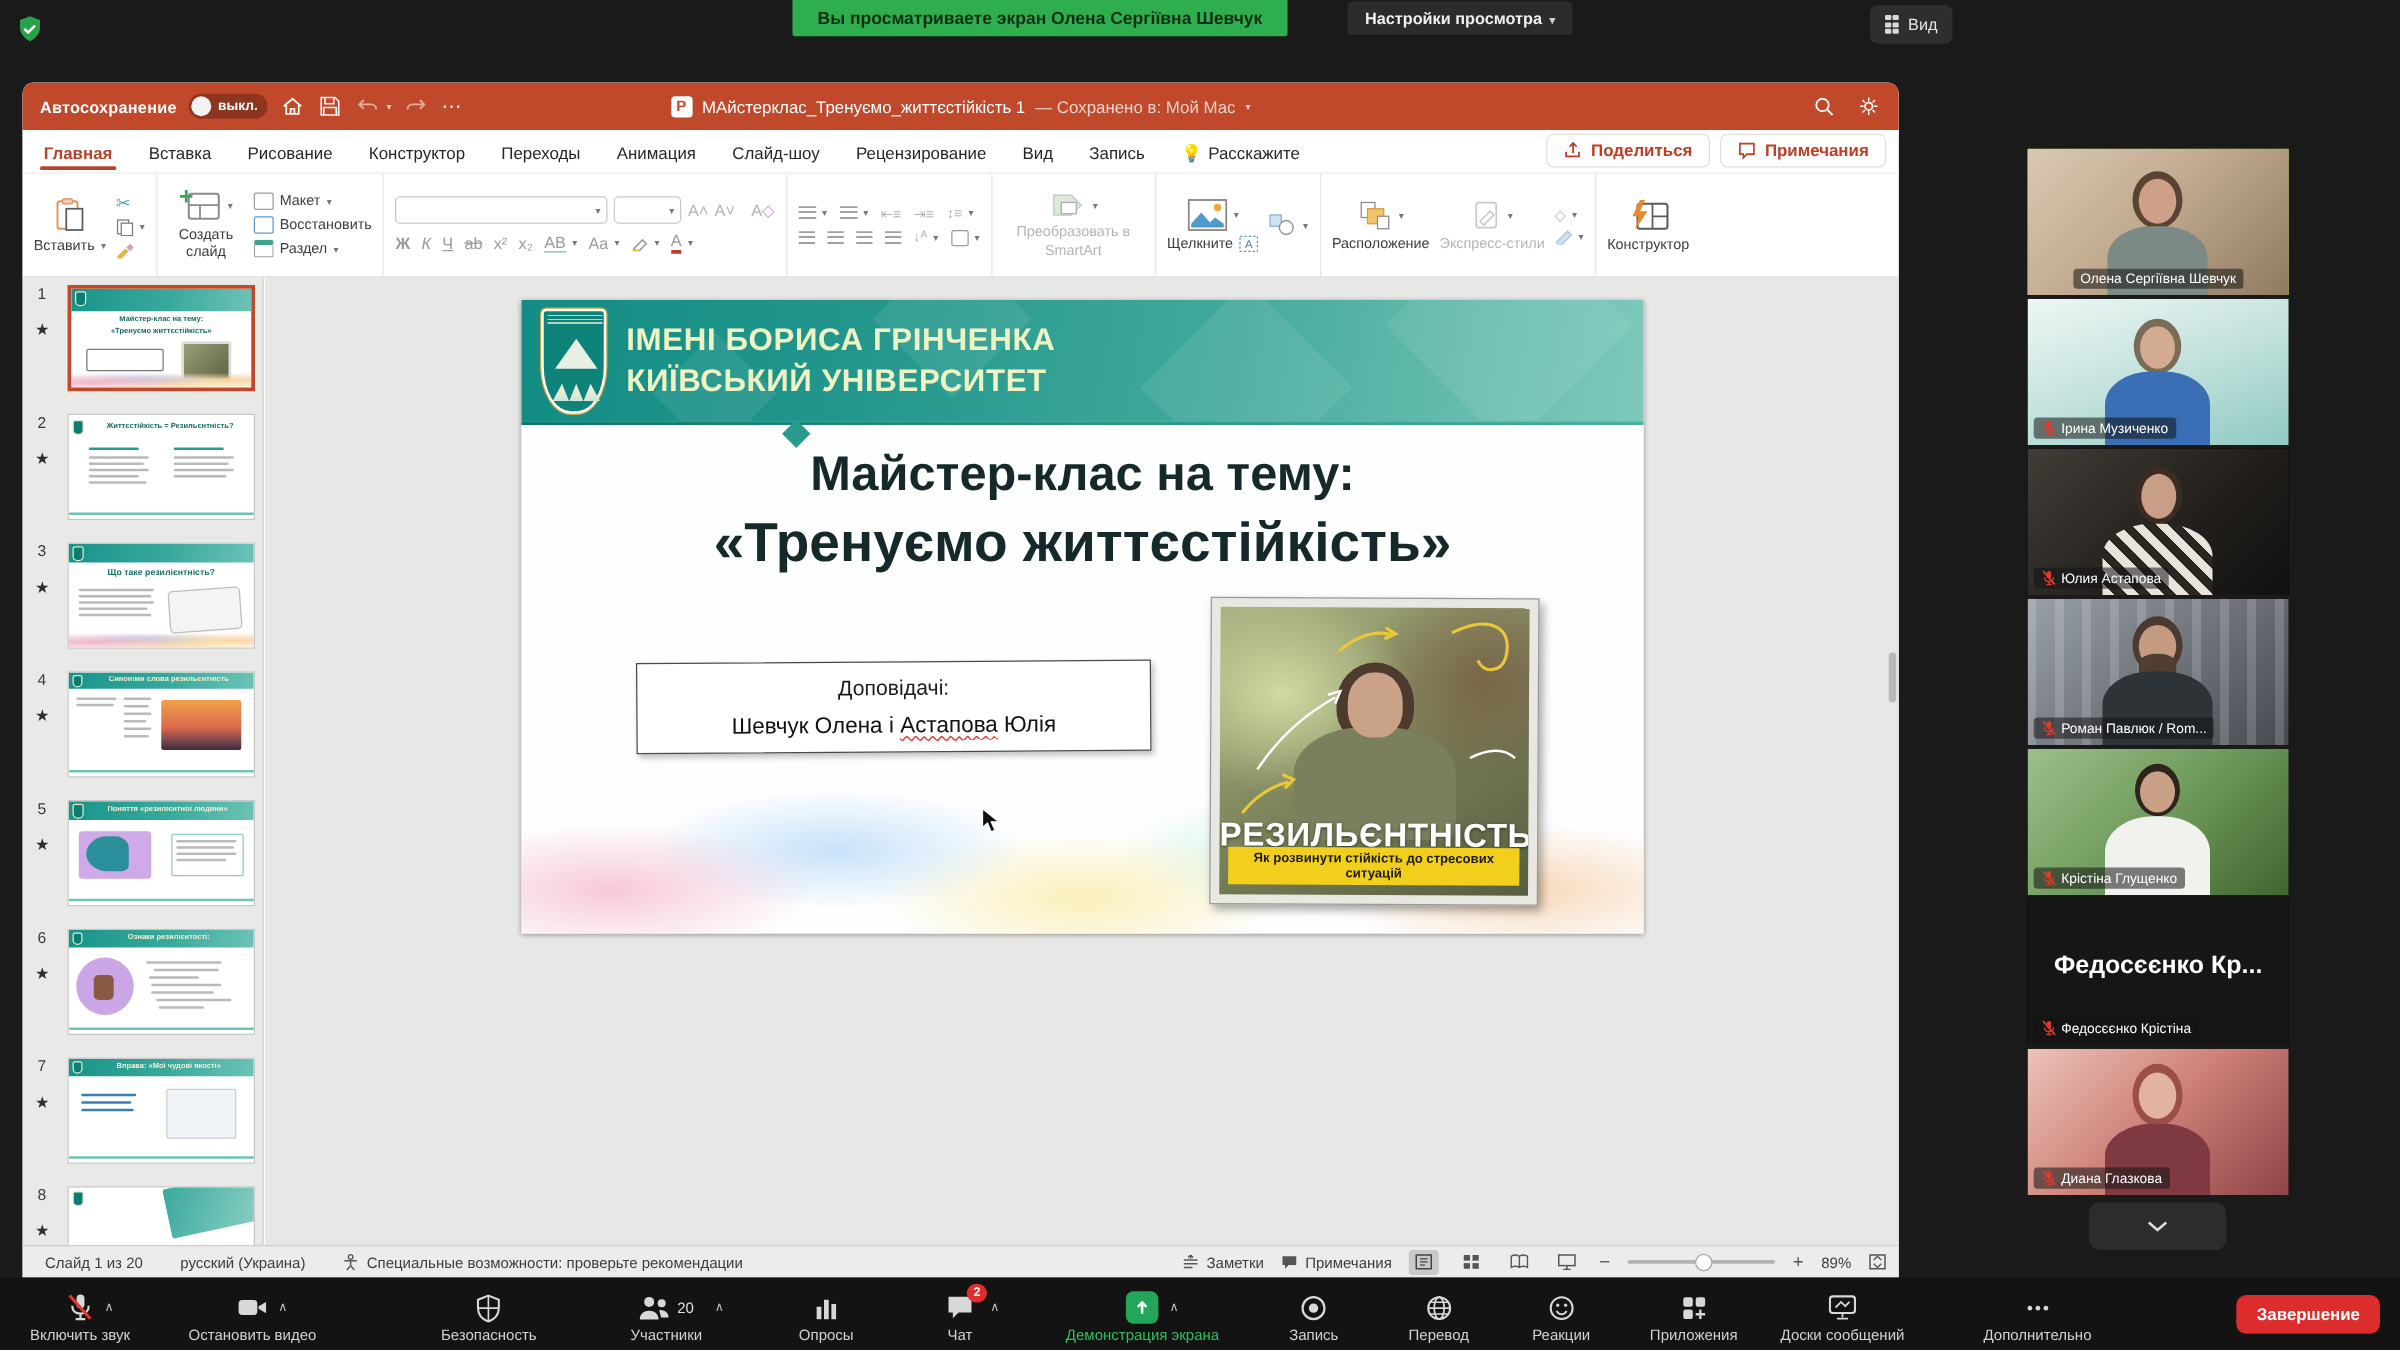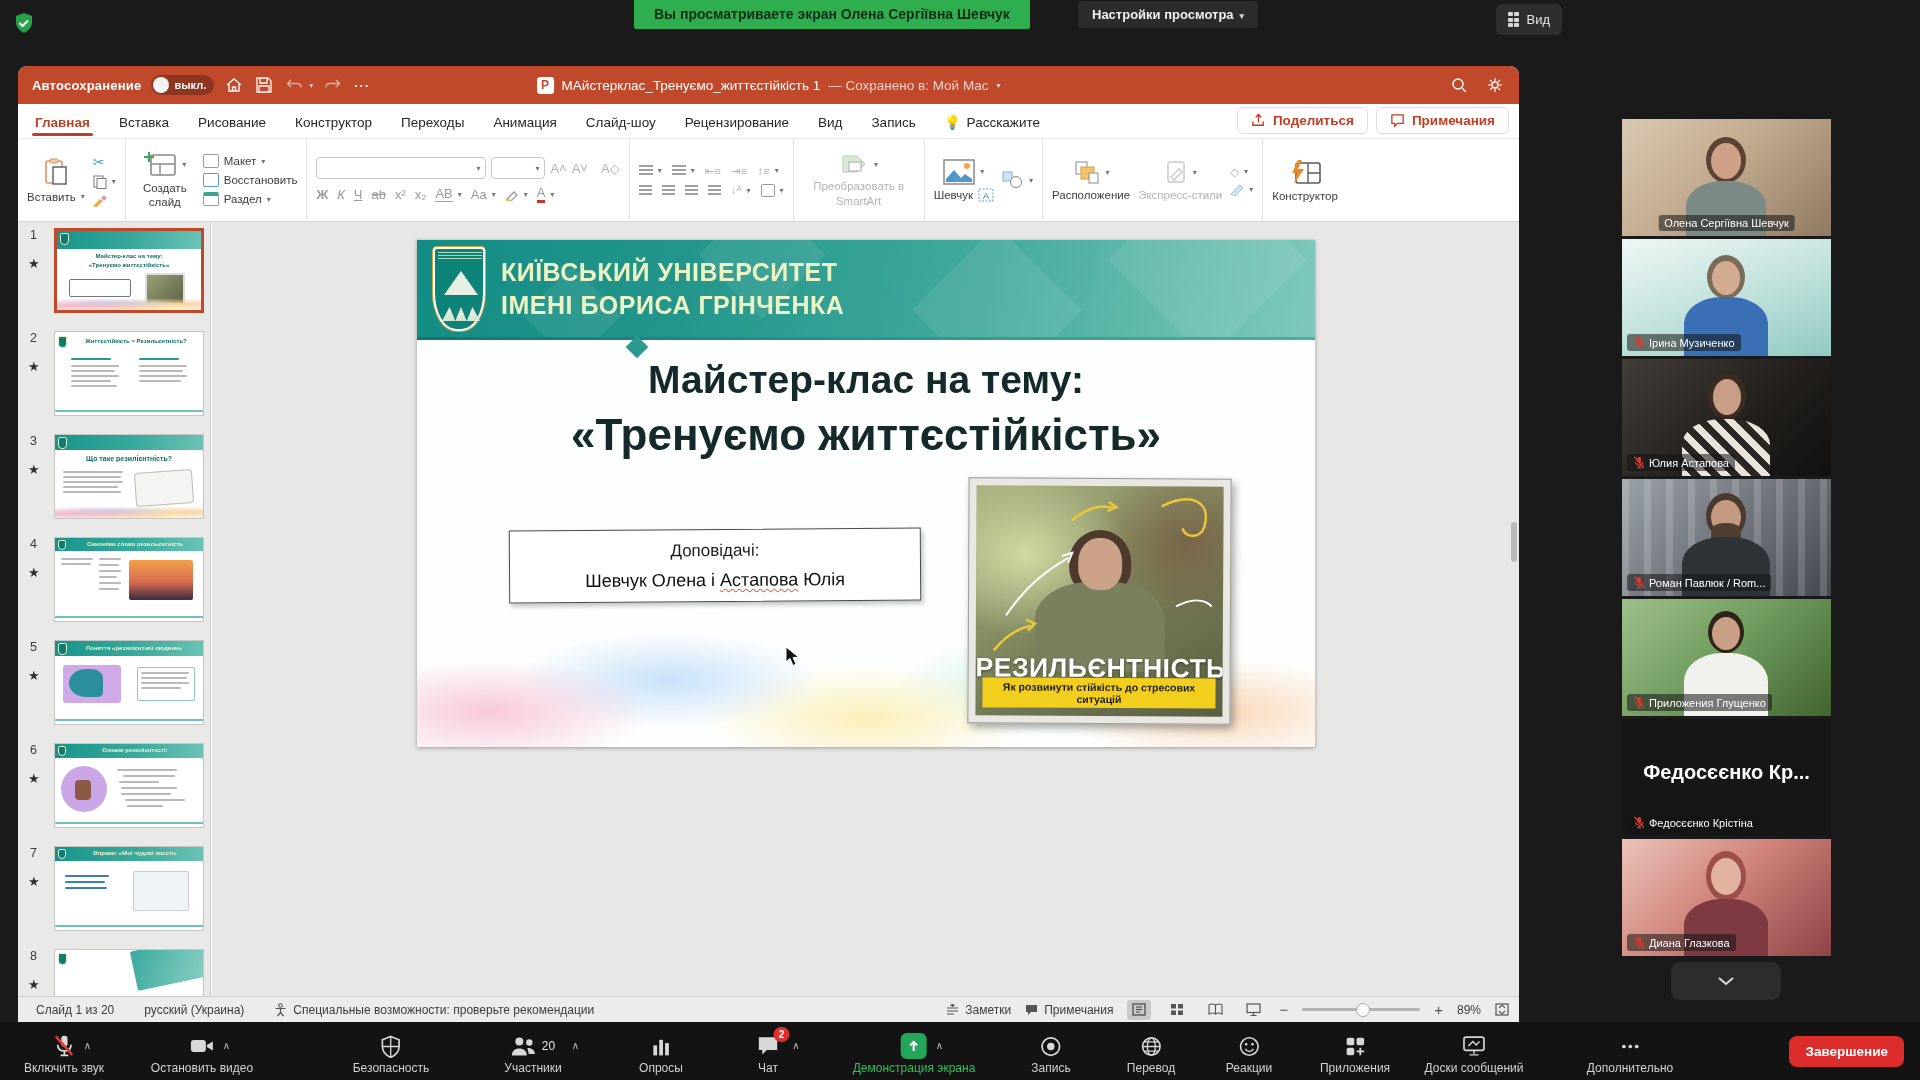--- a/index.html
+++ b/index.html
@@ -403,21 +403,21 @@
       <div class="bigbtn">
         <span class="minirow">
             <svg width="32" height="26" viewBox="0 0 32 26">
               <rect x="1" y="1" width="30" height="24" fill="#fff" stroke="#8a8a8a" stroke-width="1.5"></rect>
               <path d="M3 20l8-9 7 8 4-4 7 5v3H3z" fill="#4f98c9"></path>
               <circle cx="24" cy="7" r="3" fill="#f0a83c"></circle>
             </svg>
             <span class="car">▾</span>
           </span>
         <span class="minirow">
-            <span>Шевчук</span>
+            <span>Щелкните</span>
             <svg width="16" height="14" viewBox="0 0 16 14">
               <rect x="1" y="1" width="14" height="12" fill="none" stroke="#5a9ad0" stroke-dasharray="2 1.5"></rect>
               <text x="5" y="10.5" font-size="9" fill="#3a78b0">А</text>
             </svg>
           </span>
       </div>
       <div class="minicol">
         <span class="minirow">
             <svg width="22" height="18" viewBox="0 0 22 18">
               <rect x="1" y="1" width="9" height="9" fill="#cfe3f5" stroke="#88aed0"></rect>
@@ -613,22 +613,22 @@
         <div class="deco" style="left:720px; top:-50px; width:140px; height:140px;"></div>
         <div class="deco" style="left:120px; top:40px; width:70px; height:70px;"></div>
       </div>
       <div class="band-border"></div>
       <div class="logo">
           <div class="ltxt"></div>
           <div class="book"></div>
           <div class="rays"></div>
         </div>
       <div class="orgname">
+        <div>ІМЕНІ БОРИСА ГРІНЧЕНКА</div>
         <div>КИЇВСЬКИЙ УНІВЕРСИТЕТ</div>
-        <div>ІМЕНІ БОРИСА ГРІНЧЕНКА</div>
       </div>
       <div class="diamond"></div>
       <div class="pastel"></div>
       <div class="slide-title">
         <div class="l1">Майстер-клас на тему:</div>
         <div class="l2">«Тренуємо життєстійкість»</div>
       </div>
       <div class="speakers">
         <span class="sl">Доповідачі:</span>
         <span class="sn"><span>Шевчук Олена і </span><span class="misspell">Астапова</span><span> Юлія</span></span>
@@ -917,21 +917,21 @@
   <div class="bgfill" style="background:linear-gradient(135deg,#9cc08a 0%,#6f9a5c 50%,#41652f 100%);"></div>
   <div class="vh" style="left:86px; top:12px; width:36px; height:42px; background:#2e241c;"></div>
   <div class="vh" style="left:90px; top:18px; width:28px; height:33px; background:#c9a085;"></div>
   <div class="vb" style="left:62px; top:54px; width:84px; height:63px; background:#f1f1ee;"></div>
   <div class="nameplate">
     <svg width="12" height="13" viewBox="0 0 16 17">
         <rect x="6" y="1" width="4.6" height="8" rx="2.3" fill="#e0392e"></rect>
         <path d="M3.5 7.5c0 3 2 4.6 4.8 4.6s4.8-1.6 4.8-4.6M8.3 12.3V15M5.5 15.3h5.6" stroke="#e0392e" stroke-width="1.4" fill="none"></path>
         <line x1="2" y1="1" x2="14.5" y2="15.5" stroke="#e0392e" stroke-width="2"></line>
       </svg>
-    <span>Приложения Глущенко</span>
+    <span>Крістіна Глущенко</span>
   </div>
 </div>
 <div class="tile" style="top:719px;">
   <div class="bgfill" style="background:#161616;"></div>
   <div class="bigname">Федосєєнко Кр...</div>
   <div class="nameplate">
     <svg width="12" height="13" viewBox="0 0 16 17">
         <rect x="6" y="1" width="4.6" height="8" rx="2.3" fill="#e0392e"></rect>
         <path d="M3.5 7.5c0 3 2 4.6 4.8 4.6s4.8-1.6 4.8-4.6M8.3 12.3V15M5.5 15.3h5.6" stroke="#e0392e" stroke-width="1.4" fill="none"></path>
         <line x1="2" y1="1" x2="14.5" y2="15.5" stroke="#e0392e" stroke-width="2"></line>

